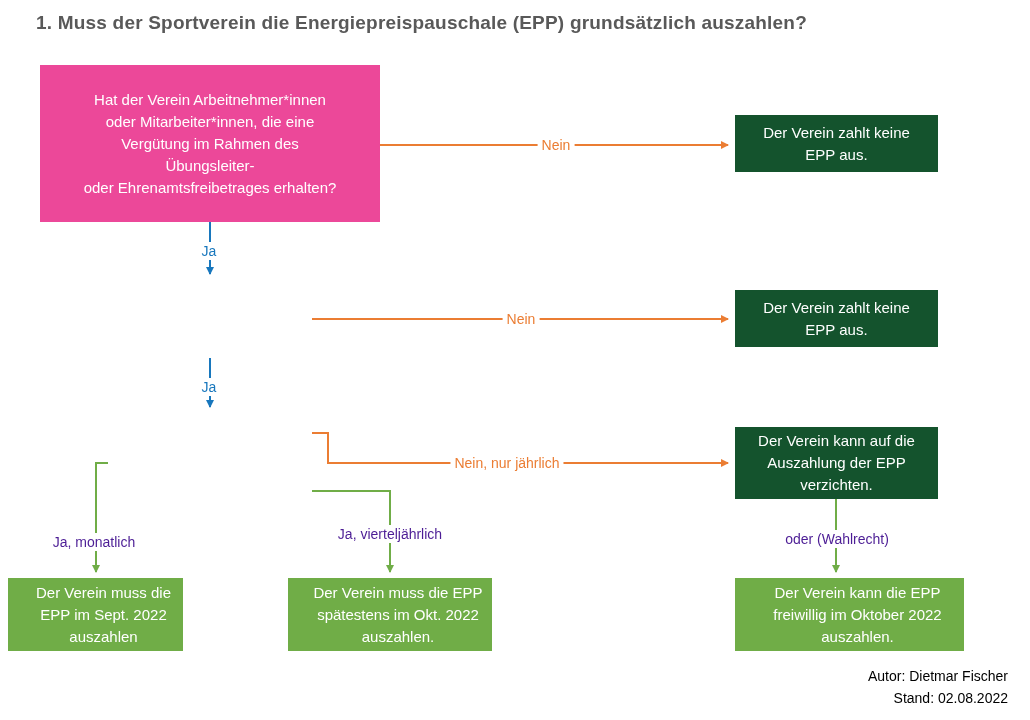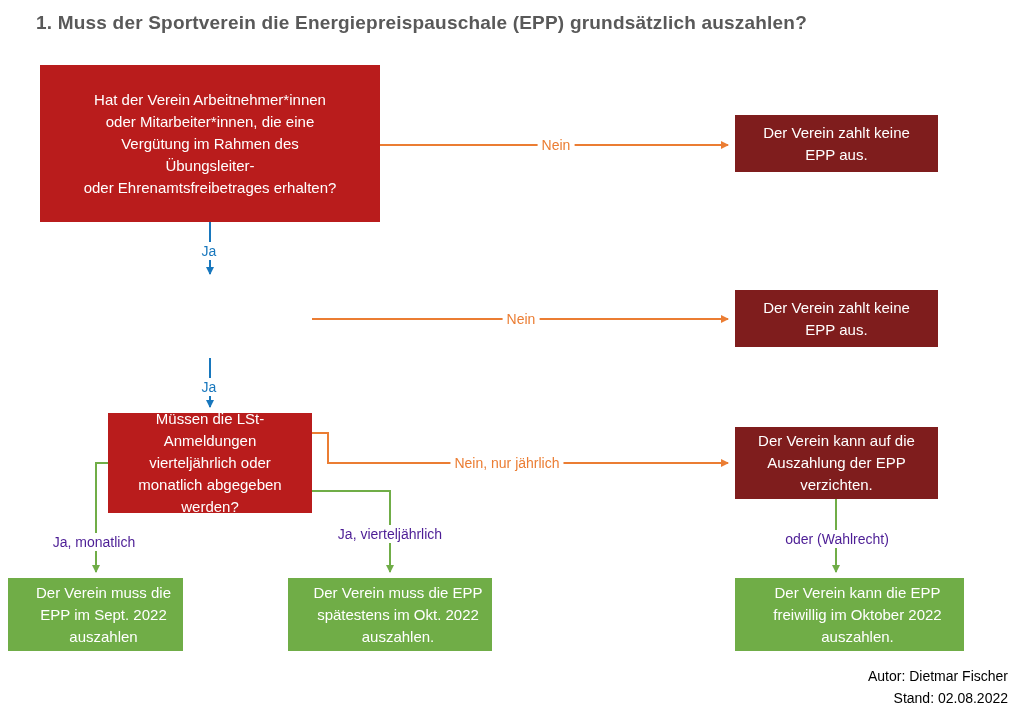--- a/index.html
+++ b/index.html
@@ -37,22 +37,22 @@
     display: flex;
     align-items: center;
     justify-content: center;
     text-align: center;
     color: #ffffff;
     font-size: 15px;
     line-height: 22px;
     white-space: pre-line;
     padding: 4px 8px;
   }
-  .box.blue   { background: #b91c1c; }
-  .box.orange { background: #7f1d1d; }
+  .box.blue   { background: #ec4899; }
+  .box.orange { background: #14532d; }
   .box.green  { background: #70AD47; padding-left: 24px; }
 
   .q1 { left: 40px;  top: 65px;  width: 340px; height: 157px; }
   .q2 { left: 108px; top: 280px; width: 204px; height: 78px; }
   .q3 { left: 108px; top: 413px; width: 204px; height: 100px; }
   .r1 { left: 735px; top: 115px; width: 203px; height: 57px; }
   .r2 { left: 735px; top: 290px; width: 203px; height: 57px; }
   .r3 { left: 735px; top: 427px; width: 203px; height: 72px; }
   .g1 { left: 8px;   top: 578px; width: 175px; height: 73px; }
   .g2 { left: 288px; top: 578px; width: 204px; height: 73px; }
@@ -118,25 +118,20 @@
     <path d="M108,463 L96,463 L96,572" stroke="#70AD47" stroke-width="2" fill="none" marker-end="url(#ah-green)"></path>
     <path d="M312,491 L390,491 L390,572" stroke="#70AD47" stroke-width="2" fill="none" marker-end="url(#ah-green)"></path>
     <path d="M836,499 L836,572" stroke="#70AD47" stroke-width="2" fill="none" marker-end="url(#ah-green)"></path>
   </svg>
 
   <div class="box blue q1">Hat der Verein Arbeitnehmer*innen
 oder Mitarbeiter*innen, die eine
 Vergütung im Rahmen des
 Übungsleiter-
 oder Ehrenamtsfreibetrages erhalten?</div>
-  <div class="box blue q3">Müssen die LSt-
-Anmeldungen
-vierteljährlich oder
-monatlich abgegeben
-werden?</div>
 
   <div class="box orange r1">Der Verein zahlt keine
 EPP aus.</div>
   <div class="box orange r2">Der Verein zahlt keine
 EPP aus.</div>
   <div class="box orange r3">Der Verein kann auf die
 Auszahlung der EPP
 verzichten.</div>
 
   <div class="box green g1">Der Verein muss die

